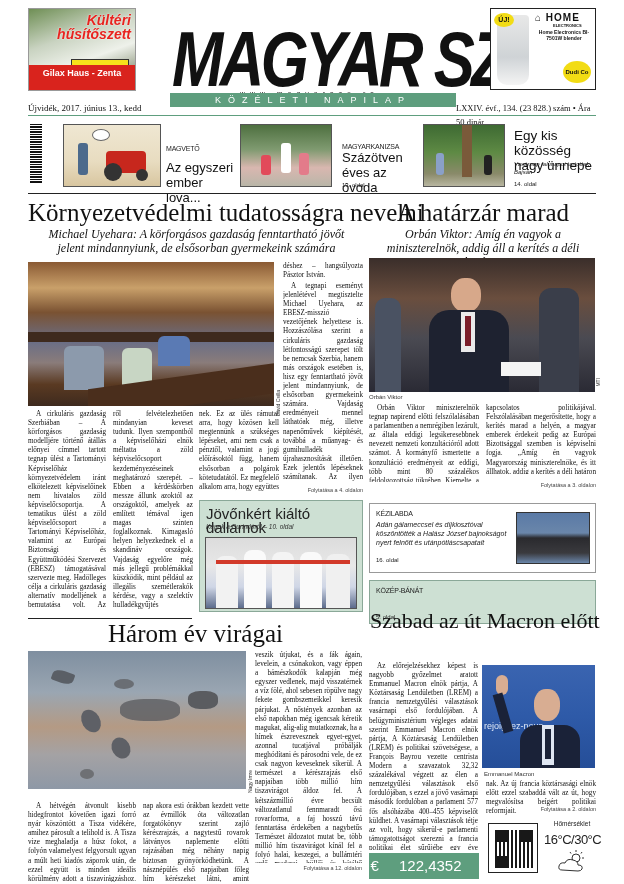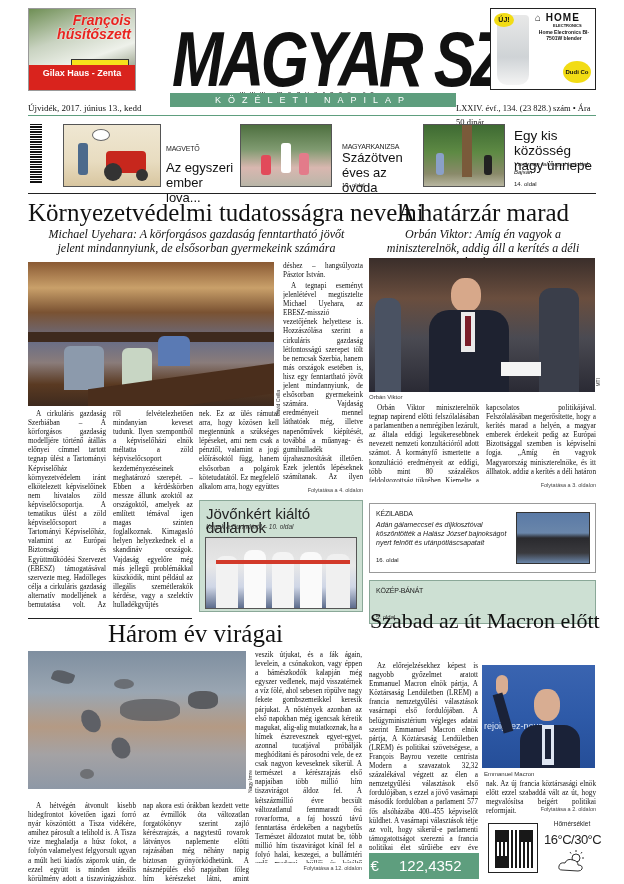--- a/index.html
+++ b/index.html
@@ -48,21 +48,21 @@
  linear-gradient(#000,#000) 0 0/12px 12px no-repeat,
  linear-gradient(#000,#000) 26px 0/12px 12px no-repeat,
  linear-gradient(#000,#000) 0 26px/12px 12px no-repeat,
  repeating-linear-gradient(90deg,#000 0 2px,#fff 2px 4px),
  repeating-linear-gradient(0deg,#000 0 2px,#fff 2px 5px);opacity:.9}
 </style>
 </head>
 <body>
 
 <div class="abs ad-left">
-  <div class="t1"><span>François</span><br><span>hűsítőszett</span></div>
+  <div class="t1"><span>Kültéri</span><br><span>hűsítőszett</span></div>
   <div class="price"><span>2999</span><sup style="font-size:6px">00 ,-din</sup></div>
   <div class="bar">Gilax Haus - Zenta</div>
 </div>
 
 <div class="abs logo">MAGYAR SZÓ</div>
 <div class="abs www">www.magyarszo.rs</div>
 
 <div class="abs ad-right">
   <div class="blender"></div>
   <div class="uj">ÚJ!</div>

